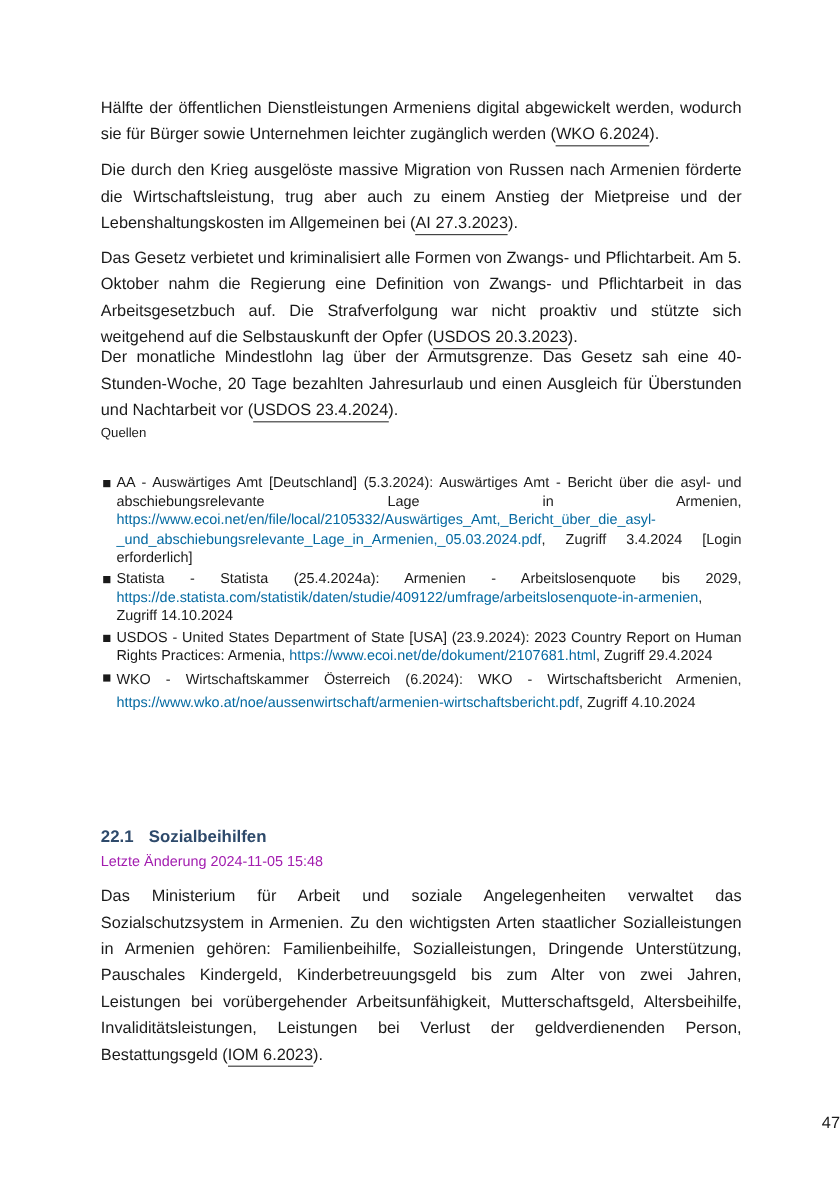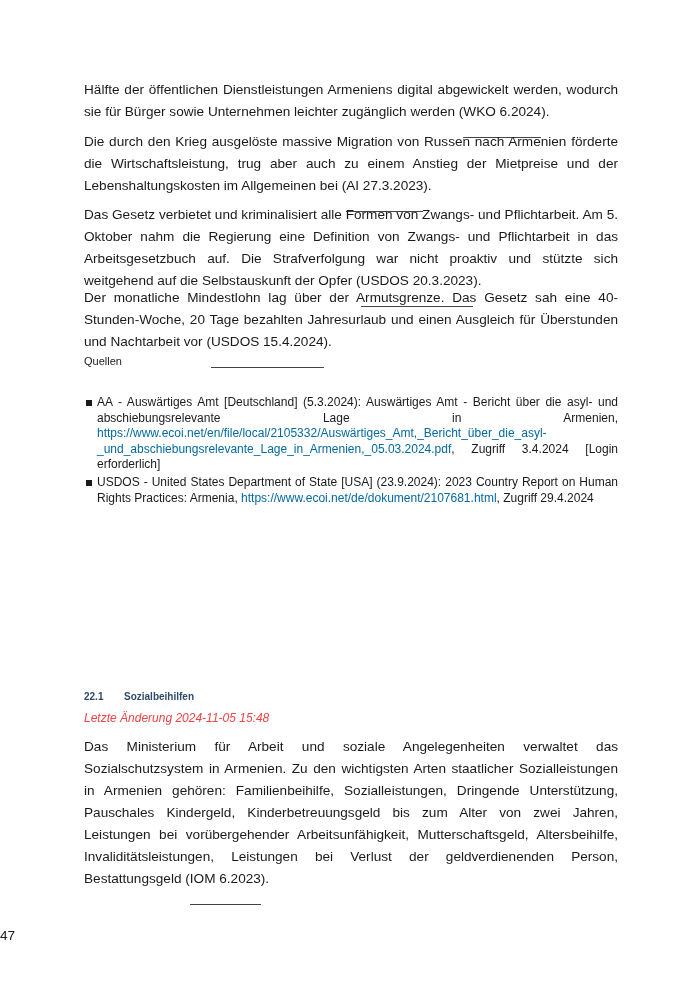--- a/index.html
+++ b/index.html
@@ -1,48 +1,50 @@
 <!DOCTYPE html>
 <html><head>
   <meta charset="utf-8">
   <style>
     html, body { margin: 0; padding: 0; background: #ffffff; }
     body { width: 700px; height: 990px; position: relative; overflow: hidden;
       font-family: "Liberation Sans", sans-serif; color: #1a1a1a; }
     .page { position: absolute; left: 84px; top: 0; width: 534px; }
     .para { font-size: 13.6px; line-height: 22px; margin: 0; text-align: justify; }
-    .cite { border-bottom: 1px solid #444; padding-bottom: 18px; }
+    .cite { border-bottom: 1px solid #444; padding-bottom: 2px; }
     .sources-label { font-size: 11px; line-height: 20px; }
     ul.refs { list-style: none; margin: 0; padding: 0; }
     ul.refs li { position: relative; padding-left: 13px; font-size: 12px; line-height: 15.6px; text-align: justify; margin-bottom: 2px; }
     ul.refs li .bullet { position: absolute; left: 2px; top: 5px; width: 6px; height: 6px; background: #1a1a1a; }
     a.link { color: #0369a1; text-decoration: none; }
-    .sec-heading { font-size: 10px; font-weight: bold; color: #2e4a6b; line-height: 18px; }
+    .sec-heading { font-size: 14px; font-weight: bold; color: #2e4a6b; line-height: 18px; }
     .sec-heading .num { display: inline-block; width: 40px; }
-    .sec-date { font-size: 12px; color: #ef4444; line-height: 16px; font-style: italic; }
-    .page-number { position: absolute; left: 0; width: 700px; top: 928px; text-align: left; font-size: 13.6px; }
+    .sec-date { font-size: 12px; color: #a21caf; line-height: 16px; }
+    .page-number { position: absolute; left: 0; width: 700px; top: 928px; text-align: right; font-size: 13.6px; }
   </style>
 </head>
 <body>
 
 <div class="page">
 
   <p class="para" style="position:absolute; top:79px; width:534px;"><span>Hälfte der öffentlichen Dienstleistungen Armeniens digital abgewickelt werden, wodurch sie für Bürger sowie Unternehmen leichter zugänglich werden (</span><a class="cite">WKO 6.2024</a><span>).</span></p>
 
   <p class="para" style="position:absolute; top:131px; width:534px;"><span>Die durch den Krieg ausgelöste massive Migration von Russen nach Armenien förderte die Wirtschaftsleistung, trug aber auch zu einem Anstieg der Mietpreise und der Lebenshaltungskosten im Allgemeinen bei (</span><a class="cite">AI 27.3.2023</a><span>).</span></p>
 
   <p class="para" style="position:absolute; top:204px; width:534px;"><span>Das Gesetz verbietet und kriminalisiert alle Formen von Zwangs- und Pflichtarbeit. Am 5. Oktober nahm die Regierung eine Definition von Zwangs- und Pflichtarbeit in das Arbeitsgesetzbuch auf. Die Strafverfolgung war nicht proaktiv und stützte sich weitgehend auf die Selbstauskunft der Opfer (</span><a class="cite">USDOS 20.3.2023</a><span>).</span></p>
 
-  <p class="para" style="position:absolute; top:287px; width:534px;"><span>Der monatliche Mindestlohn lag über der Armutsgrenze. Das Gesetz sah eine 40-Stunden-Woche, 20 Tage bezahlten Jahresurlaub und einen Ausgleich für Überstunden und Nachtarbeit vor (</span><a class="cite">USDOS 15.4.2024</a><span>).</span></p>
+  <p class="para" style="position:absolute; top:287px; width:534px;"><span>Der monatliche Mindestlohn lag über der Armutsgrenze. Das Gesetz sah eine 40-Stunden-Woche, 20 Tage bezahlten Jahresurlaub und einen Ausgleich für Überstunden und Nachtarbeit vor (</span><a class="cite">USDOS 23.4.2024</a><span>).</span></p>
 
   <div class="sources-label" style="position:absolute; top:351px;">Quellen</div>
 
   <ul class="refs" style="position:absolute; top:395px; width:534px;">
     <li><span class="bullet"></span><span>AA - Auswärtiges Amt [Deutschland] (5.3.2024): Auswärtiges Amt - Bericht über die asyl- und abschiebungsrelevante Lage in Armenien, </span><a class="link">https://www.ecoi.net/en/file/local/2105332/Auswärtiges_Amt,_Bericht_über_die_asyl-_und_abschiebungsrelevante_Lage_in_Armenien,_05.03.2024.pdf</a><span>, Zugriff 3.4.2024 [Login erforderlich]</span></li>
+    <li><span class="bullet"></span><span>Statista - Statista (25.4.2024a): Armenien - Arbeitslosenquote bis 2029, </span><a class="link">https://de.statista.com/statistik/daten/studie/409122/umfrage/arbeitslosenquote-in-armenien</a><span>, Zugriff 14.10.2024</span></li>
     <li><span class="bullet"></span><span>USDOS - United States Department of State [USA] (23.9.2024): 2023 Country Report on Human Rights Practices: Armenia, </span><a class="link">https://www.ecoi.net/de/dokument/2107681.html</a><span>, Zugriff 29.4.2024</span></li>
+    <li style="line-height:19px;"><span class="bullet"></span><span>WKO - Wirtschaftskammer Österreich (6.2024): WKO - Wirtschaftsbericht Armenien, </span><a class="link">https://www.wko.at/noe/aussenwirtschaft/armenien-wirtschaftsbericht.pdf</a><span>, Zugriff 4.10.2024</span></li>
   </ul>
 
   <div class="sec-heading" style="position:absolute; top:688px;"><span class="num">22.1</span><span>Sozialbeihilfen</span></div>
   <div class="sec-date" style="position:absolute; top:710px;">Letzte Änderung 2024-11-05 15:48</div>
 
   <p class="para" style="position:absolute; top:736px; width:534px;"><span>Das Ministerium für Arbeit und soziale Angelegenheiten verwaltet das Sozialschutzsystem in Armenien. Zu den wichtigsten Arten staatlicher Sozialleistungen in Armenien gehören: Familienbeihilfe, Sozialleistungen, Dringende Unterstützung, Pauschales Kindergeld, Kinderbetreuungsgeld bis zum Alter von zwei Jahren, Leistungen bei vorübergehender Arbeitsunfähigkeit, Mutterschaftsgeld, Altersbeihilfe, Invaliditätsleistungen, Leistungen bei Verlust der geldverdienenden Person, Bestattungsgeld (</span><a class="cite">IOM 6.2023</a><span>).</span></p>
 
 </div>
 
 <div class="page-number">47</div>

